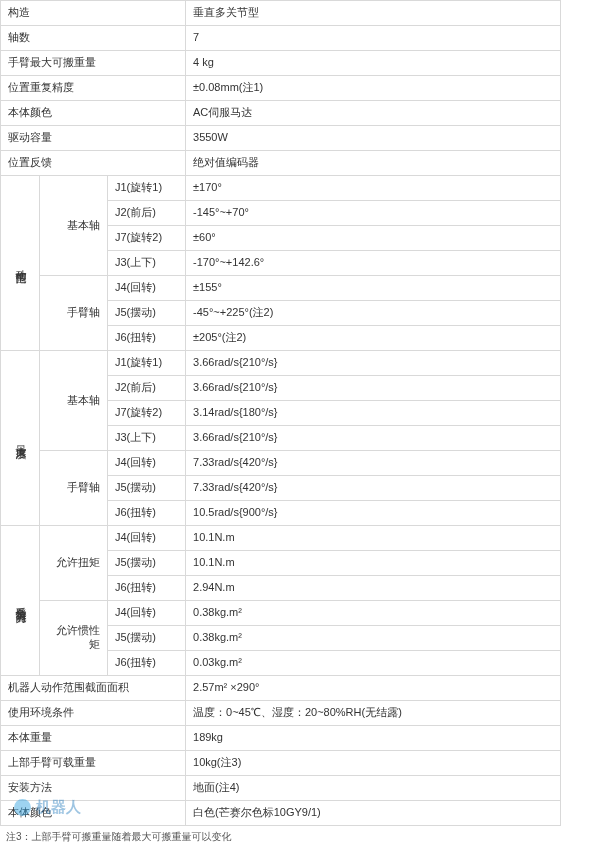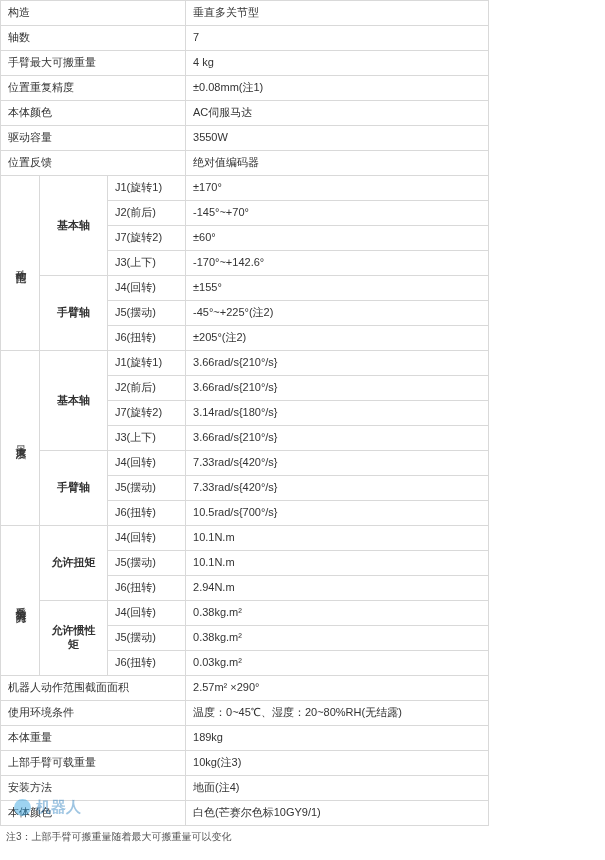--- a/index.html
+++ b/index.html
@@ -10,21 +10,21 @@
   body {
     width: 605px;
     height: 860px;
     font-family: "Liberation Sans", sans-serif;
     color: #222222;
     font-size: 11px;
     overflow: hidden;
   }
   table.spec {
     border-collapse: collapse;
-    width: 489px;
+    width: 561px;
     table-layout: fixed;
   }
   table.spec td {
     border: 1px solid #d9d9d9;
     padding: 0 7px;
     height: 24px;
     font-size: 11px;
     color: #333333;
     vertical-align: middle;
     background: #ffffff;
@@ -38,23 +38,22 @@
     background: #f2f2f2;
     writing-mode: vertical-rl;
     text-orientation: upright;
     text-align: center;
     letter-spacing: 1px;
     padding: 4px 0;
     width: 26px;
   }
   td.group {
     background: #f2f2f2;
-    text-align: center;
+    text-align: right;
     width: 68px;
-    font-weight: bold;
   }
   td.sub {
     background: #f2f2f2;
     width: 78px;
     margin-left: 14px;
   }
   td.value {
     background: #ffffff;
   }
   .col-a { width: 39px; }
@@ -187,21 +186,21 @@
       <td class="group" rowspan="3">手臂轴</td>
       <td class="sub">J4(回转)</td>
       <td class="value">7.33rad/s{420°/s}</td>
     </tr>
     <tr>
       <td class="sub">J5(摆动)</td>
       <td class="value">7.33rad/s{420°/s}</td>
     </tr>
     <tr>
       <td class="sub">J6(扭转)</td>
-      <td class="value">10.5rad/s{700°/s}</td>
+      <td class="value">10.5rad/s{900°/s}</td>
     </tr>
 
     <tr>
       <td class="vertical" rowspan="6">手臂负荷能力</td>
       <td class="group" rowspan="3">允许扭矩</td>
       <td class="sub">J4(回转)</td>
       <td class="value">10.1N.m</td>
     </tr>
     <tr>
       <td class="sub">J5(摆动)</td>

